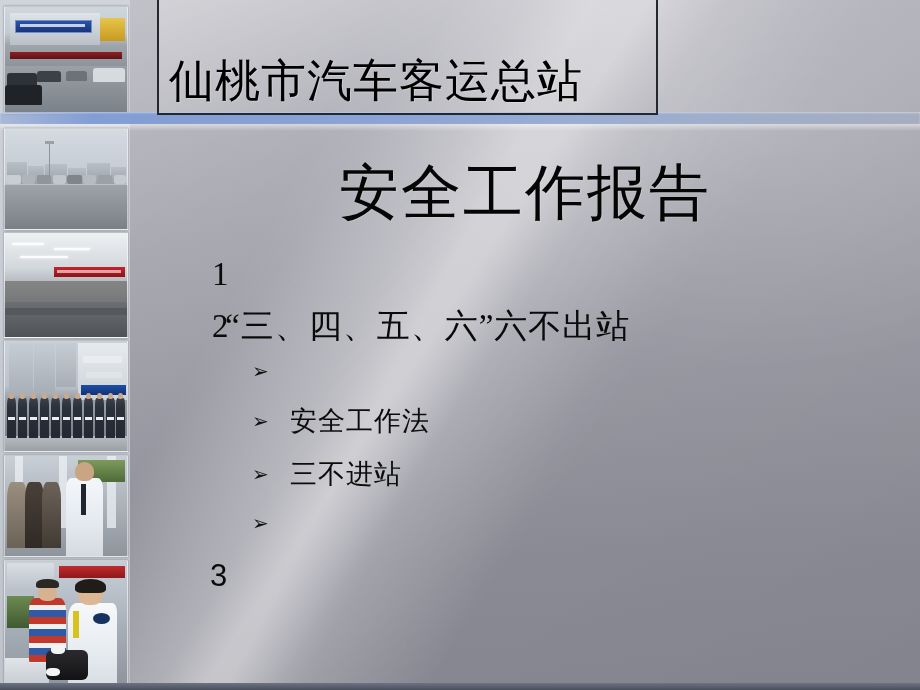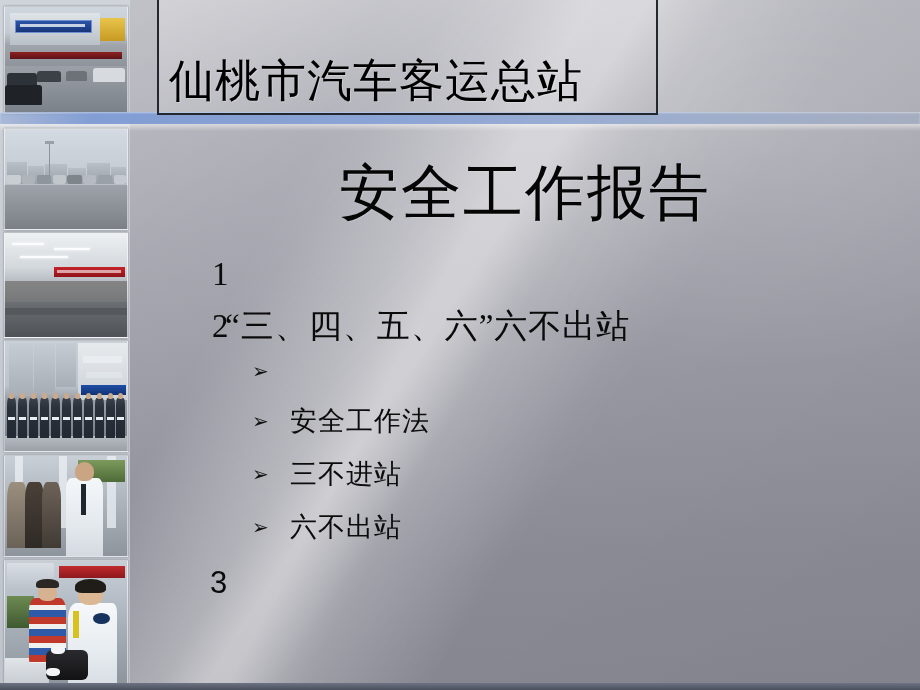--- a/index.html
+++ b/index.html
@@ -420,21 +420,20 @@
       <span class="txt">安全工作法</span>
     </div>
 
     <div class="lvl2">
       <span class="bullet">➢</span>
       <span class="txt">三不进站</span>
     </div>
 
     <div class="lvl2">
       <span class="bullet">➢</span>
-      <span class="txt">六不出站</span>
     </div>
 
     <div class="lvl1 sans last">
       <span class="num">3</span>
     </div>
 
   </div>
 
 </div>
 

